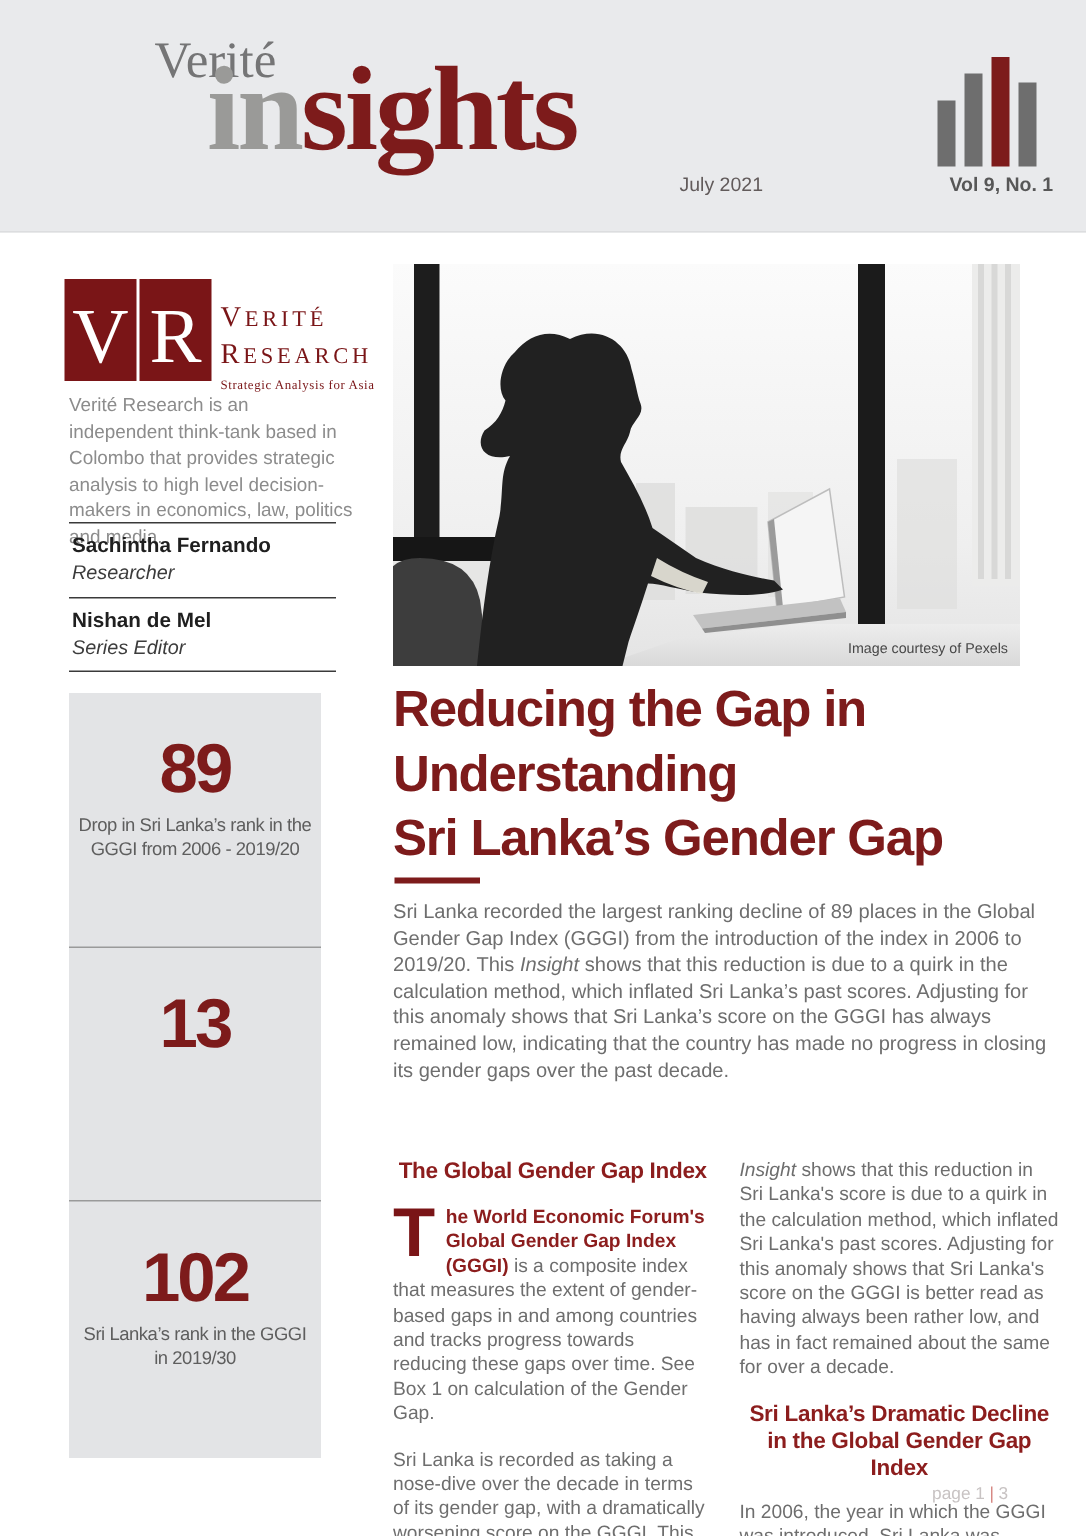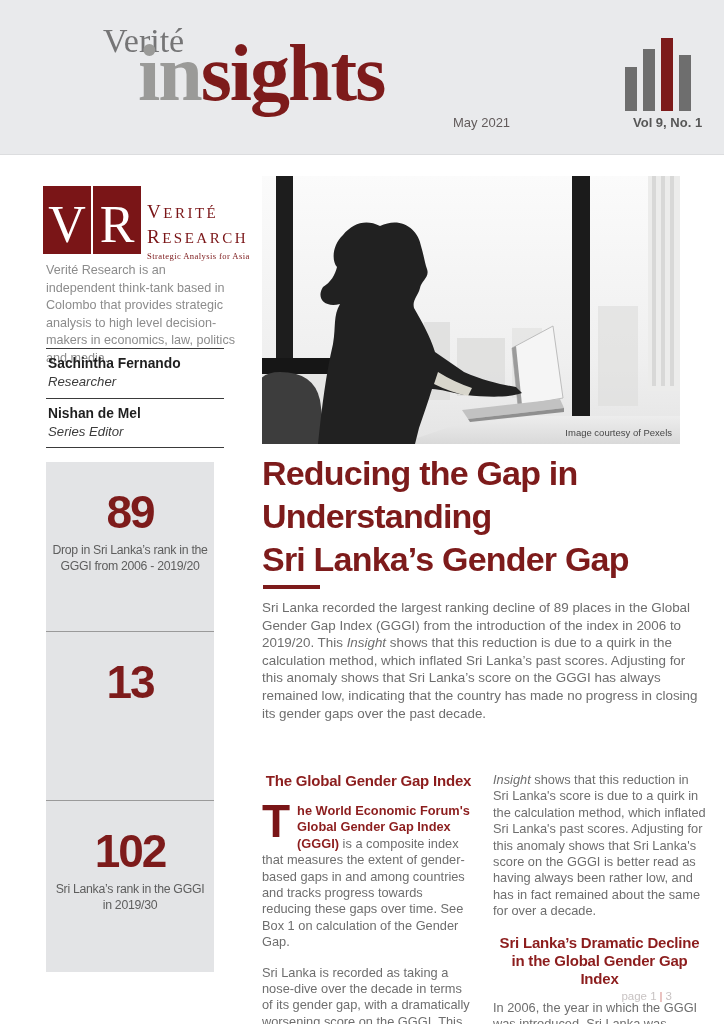--- a/index.html
+++ b/index.html
@@ -78,21 +78,21 @@
   .footer .sep { color:#d5847f; padding:0 3px; }
 </style>
 </head>
 <body>
 
 <div class="page">
 
   <div class="header">
     <div class="brand-small">Verité</div>
     <div class="brand-big"><span class="in">in</span><span class="sights">sights</span></div>
-    <div class="issue-date">May 2021</div>
+    <div class="issue-date">July 2021</div>
     <div class="issue-vol">Vol 9, No. 1</div>
     <div class="bars-icon">
       <div class="bar b1"></div>
       <div class="bar b2"></div>
       <div class="bar b3"></div>
       <div class="bar b4"></div>
     </div>
   </div>
 
   <div class="vr-logo">

